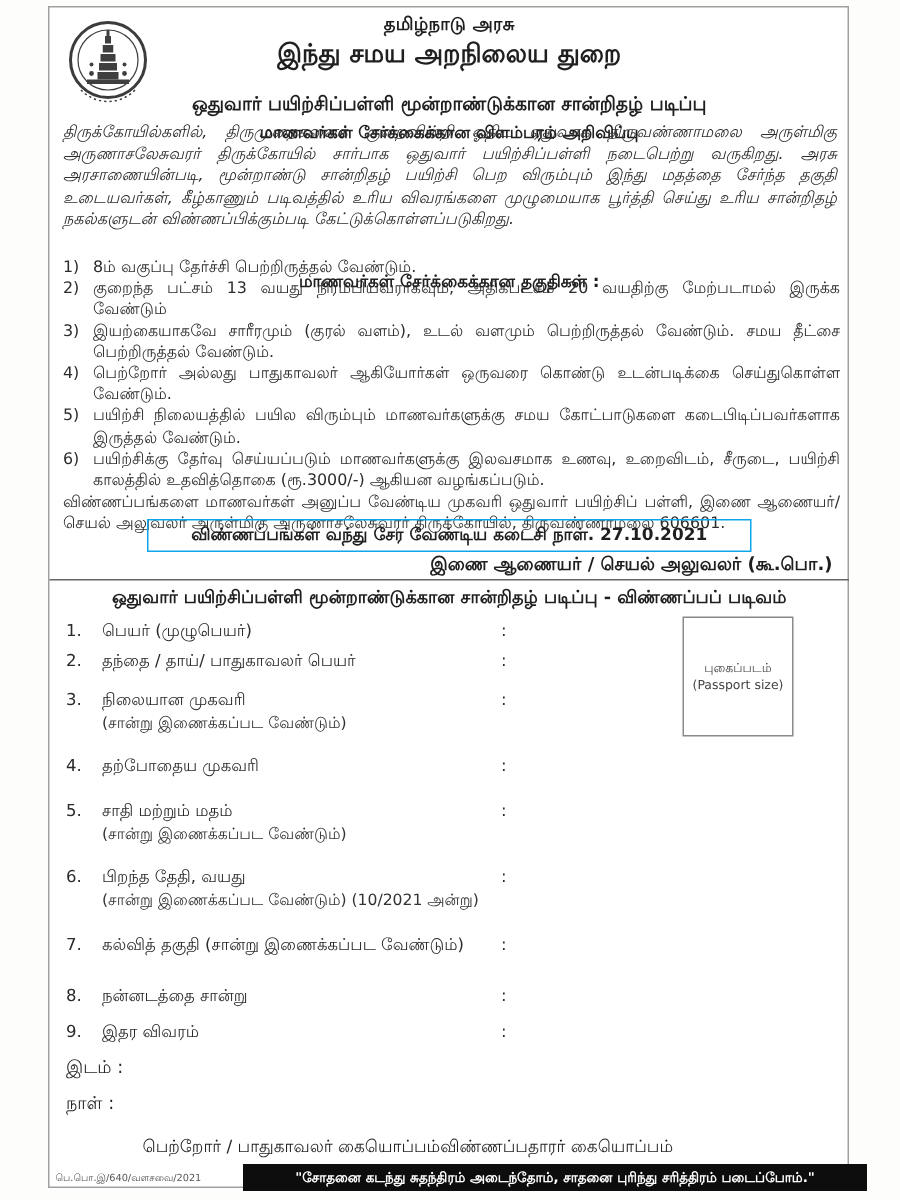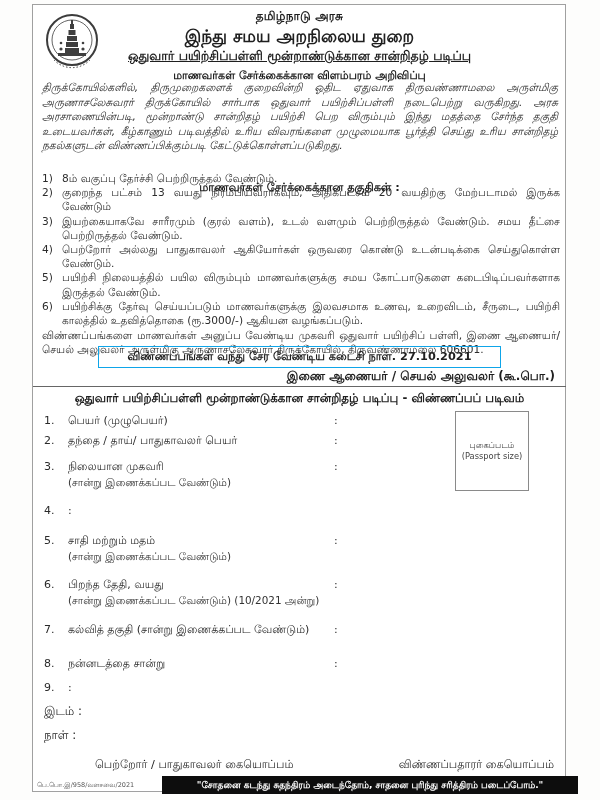--- a/index.html
+++ b/index.html
@@ -7,21 +7,21 @@
   body { font-family:"DejaVu Sans","Liberation Sans",sans-serif; color:#262626; }
   .page { position:relative; width:600px; height:800px; background:#fdfdfc; overflow:hidden;padding-left:32px; }
   .frame { position:absolute; left:32px; top:4px; width:534px; height:788px;
            border:1.5px solid #a0a0a0; background:#ffffff; }
 
   
   .logo { position:absolute; left:44px; top:8px; width:56px; height:68px; }
   .header-text { position:absolute; left:33px; top:9px; width:533px; text-align:center; color:#1f1f1f; }
   .h-govt   { font-size:12px; font-weight:bold; letter-spacing:.2px; }
   .h-dept   { font-size:17px; font-weight:bold; margin-top:2px; }
-  .h-course { font-size:12.5px; font-weight:bold; margin-top:0;text-decoration:underline; }
+  .h-course { font-size:12.5px; font-weight:bold; margin-top:14px; }
   .h-notice { font-size:11px; font-weight:bold; margin-top:4px; }
 
   
   .intro { position:absolute; left:42px; top:81px; width:516px; font-size:10.7px;
            line-height:14.6px; text-align:justify; color:#2c2c2c;font-style:italic; }
 
   .elig-head { position:absolute; left:33px; top:157px; width:533px; text-align:center;
                font-size:11.3px; font-weight:bold; color:#1f1f1f;margin-top:24px; }
 
   
@@ -58,21 +58,21 @@
   
   .photo { position:absolute; left:455px; top:411px; width:74px; height:80px;
            border:1px solid #8a8a8a; display:flex; flex-direction:column;
            align-items:center; justify-content:center; text-align:left;
            font-size:8.3px; color:#444; line-height:11px; }
 
   .place { position:absolute; left:44px; top:704px; font-size:11.8px; color:#262626; }
   .day   { position:absolute; left:44px; top:728px; font-size:11.8px; color:#262626; }
 
   .signs { position:absolute; left:33px; top:758px; width:533px; display:flex;
-           justify-content:space-between; padding:0 12px 0 62px;
+           justify-content:flex-start; padding:0 12px 0 62px;
            font-size:11.3px; color:#1f1f1f; }
 
   
   .foot-ref { position:absolute; left:37px; top:781px; font-size:6.5px; color:#555; }
   .foot-bar { position:absolute; left:162px; top:776px; width:416px; height:18px;
               background:#0d0d0d; color:#ffffff; display:flex; align-items:center;
               justify-content:center; font-size:9px; font-weight:bold;
               white-space:nowrap; overflow:hidden; }
 </style>
 </head>
@@ -165,20 +165,21 @@
     <div class="frow mb3">
       <span>3.</span>
       <span>
         <span>நிலையான முகவரி</span>
         <div class="fsub">(சான்று இணைக்கப்பட வேண்டும்)</div>
       </span>
       <span class="fcolon">:</span>
     </div>
     <div class="frow mb4">
       <span>4.</span>
+      <span>தற்போதைய முகவரி</span>
       <span class="fcolon">:</span>
     </div>
     <div class="frow mb5">
       <span>5.</span>
       <span>
         <span>சாதி மற்றும் மதம்</span>
         <div class="fsub">(சான்று இணைக்கப்பட வேண்டும்)</div>
       </span>
       <span class="fcolon">:</span>
     </div>
@@ -195,34 +196,35 @@
       <span>கல்வித் தகுதி (சான்று இணைக்கப்பட வேண்டும்)</span>
       <span class="fcolon">:</span>
     </div>
     <div class="frow mb8">
       <span>8.</span>
       <span>நன்னடத்தை சான்று</span>
       <span class="fcolon">:</span>
     </div>
     <div class="frow">
       <span>9.</span>
+      <span>இதர விவரம்</span>
       <span class="fcolon">:</span>
     </div>
   </div>
 
   <div class="photo">
     <div>புகைப்படம்</div>
     <div>(Passport size)</div>
   </div>
 
   <div class="place">இடம் :</div>
   <div class="day">நாள் :</div>
 
   <div class="signs">
     <span>பெற்றோர் / பாதுகாவலர் கையொப்பம்</span>
     <span>விண்ணப்பதாரர் கையொப்பம்</span>
   </div>
 
-  <div class="foot-ref">பெ.பொ.இ/958/வளசவை/2021</div>
+  <div class="foot-ref">பெ.பொ.இ/640/வளசவை/2021</div>
   <div class="foot-bar">
     <span>"சோதனை கடந்து சுதந்திரம் அடைந்தோம், சாதனை புரிந்து சரித்திரம் படைப்போம்."</span>
   </div>
 </div>
 
 </body></html>

